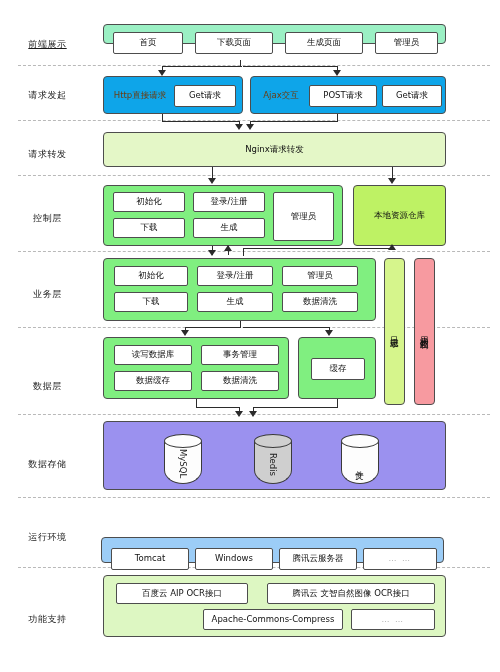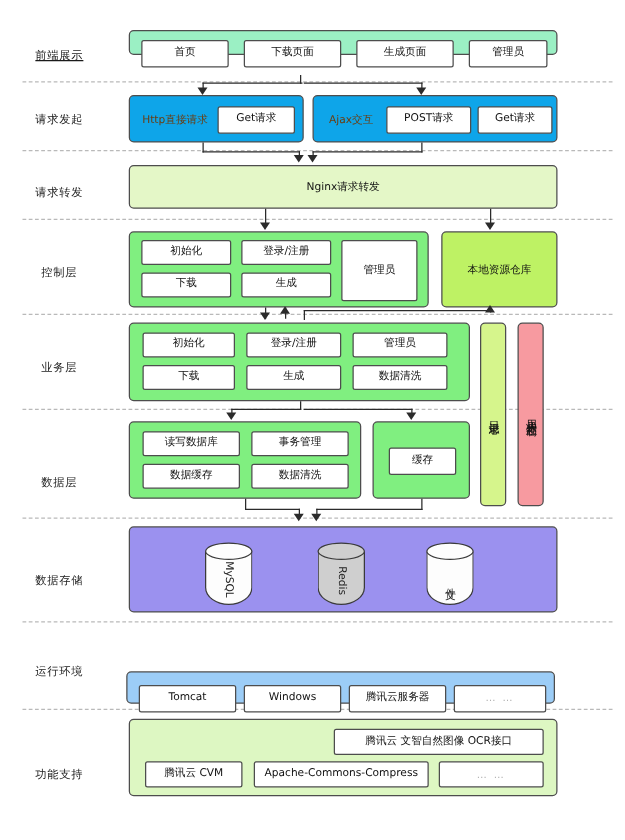--- a/index.html
+++ b/index.html
@@ -254,19 +254,19 @@
   </div>
 
   <div class="band c-blue" style="left:101px;top:509px;width:343px;height:26px;margin-top:28px;">
     <div class="inner" style="position:absolute;left:9px;top:10px;width:78px;height:22px;">Tomcat</div>
     <div class="inner" style="position:absolute;left:93px;top:10px;width:78px;height:22px;">Windows</div>
     <div class="inner" style="position:absolute;left:177px;top:10px;width:78px;height:22px;">腾讯云服务器</div>
     <div class="inner dots" style="position:absolute;left:261px;top:10px;width:74px;height:22px;">… …</div>
   </div>
 
   <div class="band c-lightgreen" style="left:103px;top:575px;width:343px;height:62px;">
+    <div class="inner" style="position:absolute;left:12px;top:7px;width:132px;height:21px;">百度云 AIP OCR接口</div>
     <div class="inner" style="position:absolute;left:163px;top:7px;width:168px;height:21px;">腾讯云 文智自然图像 OCR接口</div>
-    <div class="inner" style="position:absolute;left:12px;top:33px;width:78px;height:21px;">腾讯云 CVM</div>
     <div class="inner" style="position:absolute;left:99px;top:33px;width:140px;height:21px;">Apache-Commons-Compress</div>
     <div class="inner dots" style="position:absolute;left:247px;top:33px;width:84px;height:21px;">… …</div>
   </div>
 
 </div>
 
 </body></html>

